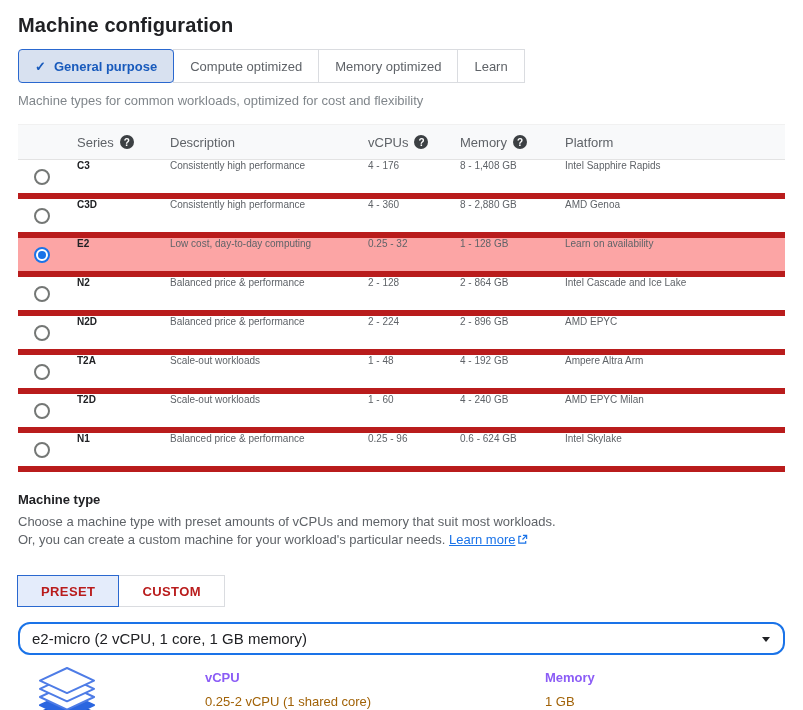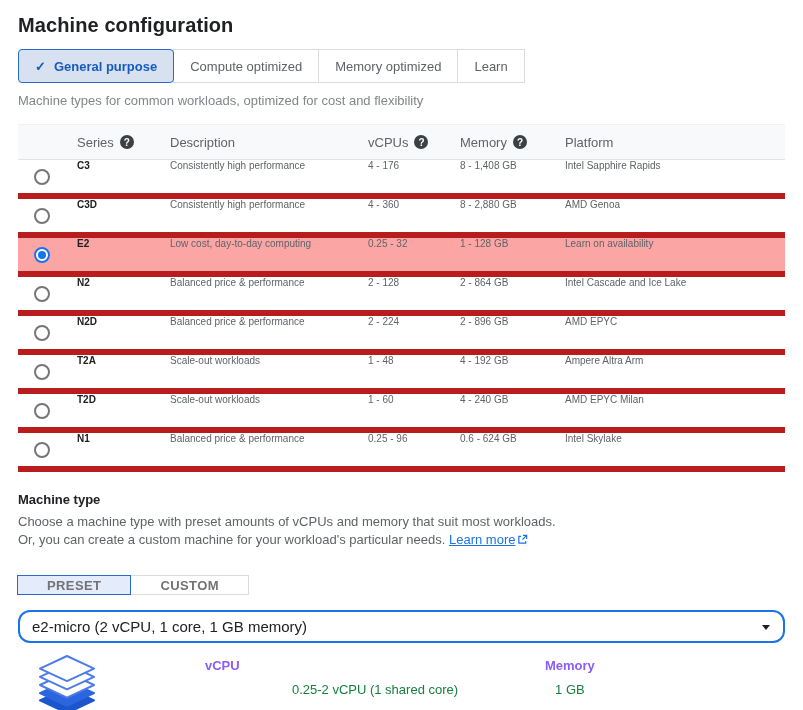--- a/index.html
+++ b/index.html
@@ -69,22 +69,22 @@
   }
 
   
   .mt-heading { font-size:13px; font-weight:700; margin-top:20px; }
   .mt-desc { font-size:13px; color:#5f6368; line-height:18px; margin-top:6px; width:552px; }
   .learn-more { color:#1a73e8; text-decoration:underline; cursor:pointer; white-space:nowrap; }
   .ext-icon { margin-left:2px; vertical-align:-1px; }
 
   .seg-group { display:inline-flex; margin-top:13px; }
   .seg-btn {
-    height:20px; padding:0 29px; font-family:"Liberation Sans", sans-serif;
-    font-size:13px; font-weight:700; letter-spacing:.4px; color:#737373;
+    height:32px; padding:0 23px; font-family:"Liberation Sans", sans-serif;
+    font-size:13px; font-weight:700; letter-spacing:.4px; color:#b91c1c;
     background:#fff; border:1px solid #dadce0; margin-left:-1px; cursor:pointer;
   }
   .seg-btn.selected {
     background:#e4ecfb; border:1px solid #2a68cf; position:relative; z-index:2;
   }
 
   .select {
     margin-top:15px; width:767px; height:33px;
     border:2px solid #1a73e8; border-radius:12px;
     display:flex; align-items:center; padding:0 12px;
@@ -95,21 +95,21 @@
     width:0; height:0; border-left:4.5px solid transparent;
     border-right:4.5px solid transparent; border-top:5.5px solid #202124;
   }
 
   
   .spec { display:flex; margin-top:11px; }
   .spec-icon-wrap { width:58px; margin-left:20px; flex:none; }
   .spec-cols { display:flex; margin-left:109px; padding-top:4px; }
   .spec-col-vcpu { width:340px; flex:none; }
   .spec-label { font-size:13px; font-weight:700; color:#8b5cf6; }
-  .spec-value { font-size:13px; color:#15803d; margin-top:9px;text-align:center; }
+  .spec-value { font-size:13px; color:#a16207; margin-top:9px; }
 </style>
 </head>
 <body>
 
 
 
 <h1 class="page-title">Machine configuration</h1>
 
 <div class="tabs" id="tabs">
   <button class="tab selected">

